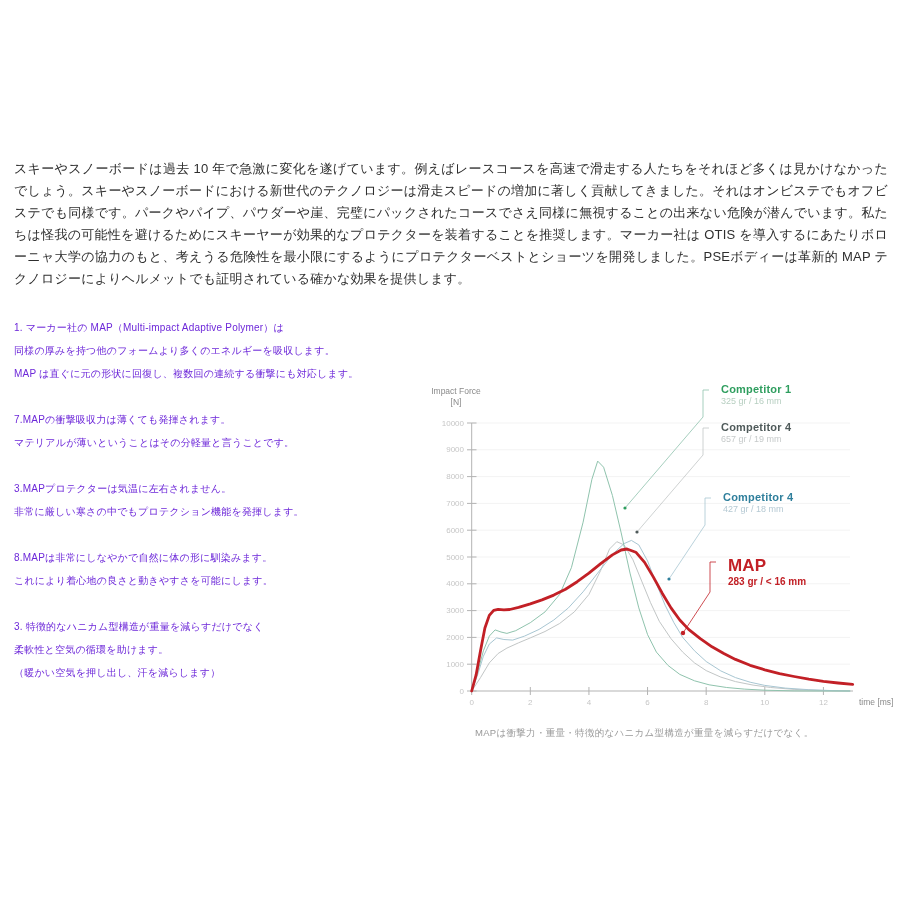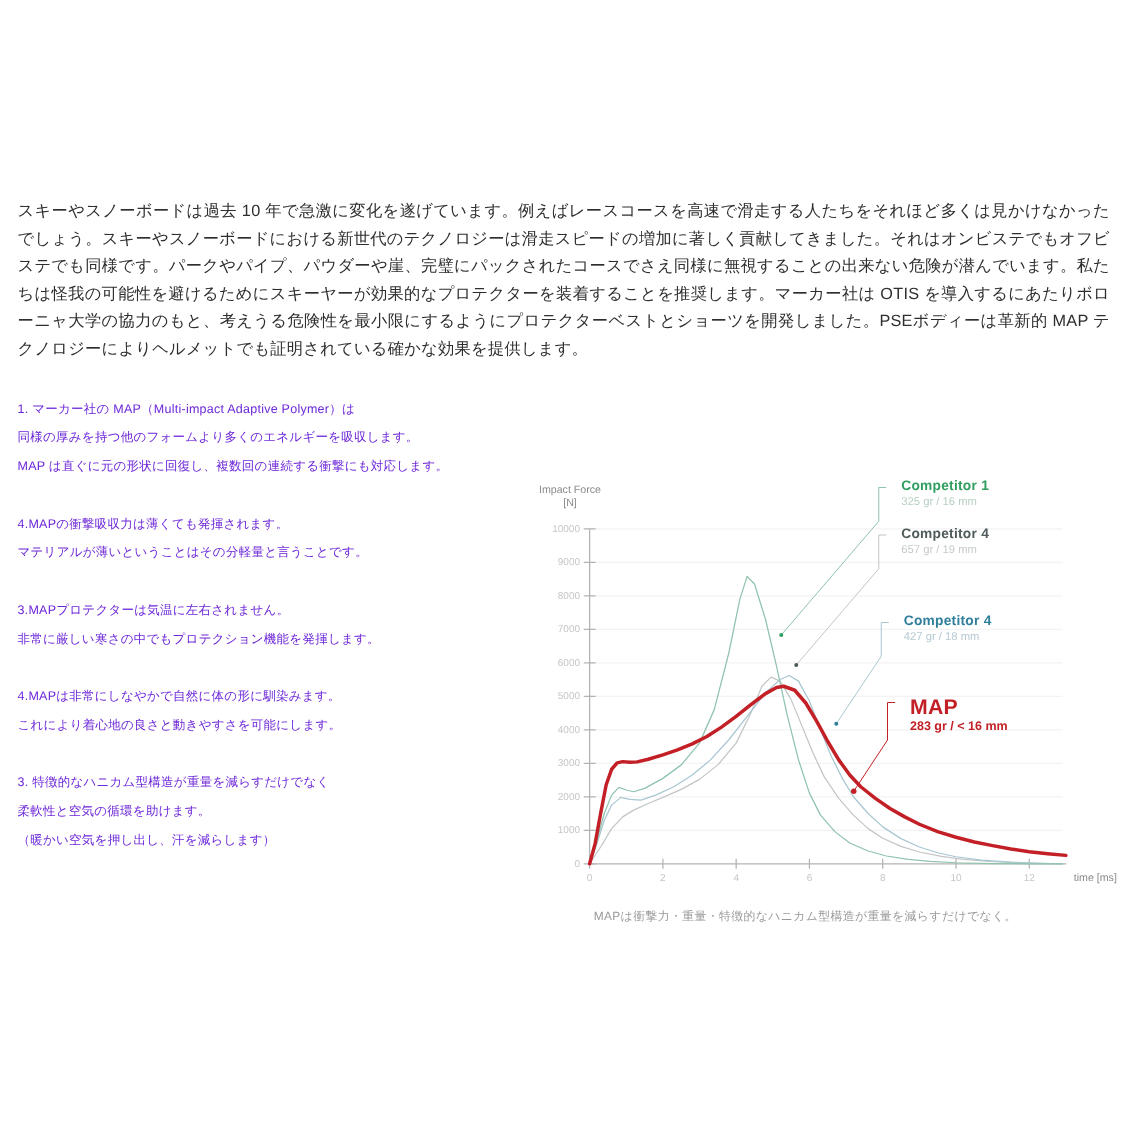--- a/index.html
+++ b/index.html
@@ -33,25 +33,25 @@
 </style>
 </head>
 <body>
 
 <div class="content">
   <p class="intro">スキーやスノーボードは過去 10 年で急激に変化を遂げています。例えばレースコースを高速で滑走する人たちをそれほど多くは見かけなかったでしょう。スキーやスノーボードにおける新世代のテクノロジーは滑走スピードの増加に著しく貢献してきました。それはオンビステでもオフビステでも同様です。パークやパイプ、パウダーや崖、完璧にパックされたコースでさえ同様に無視することの出来ない危険が潜んでいます。私たちは怪我の可能性を避けるためにスキーヤーが効果的なプロテクターを装着することを推奨します。マーカー社は OTIS を導入するにあたりボローニャ大学の協力のもと、考えうる危険性を最小限にするようにプロテクターベストとショーツを開発しました。PSEボディーは革新的 MAP テクノロジーによりヘルメットでも証明されている確かな効果を提供します。</p>
   <div class="features">
     <p class="feature">1. マーカー社の MAP（Multi-impact Adaptive Polymer）は
 同様の厚みを持つ他のフォームより多くのエネルギーを吸収します。
 MAP は直ぐに元の形状に回復し、複数回の連続する衝撃にも対応します。</p>
-    <p class="feature">4.MAPの衝撃吸収力は薄くても発揮されます。
+    <p class="feature">7.MAPの衝撃吸収力は薄くても発揮されます。
 マテリアルが薄いということはその分軽量と言うことです。</p>
     <p class="feature">3.MAPプロテクターは気温に左右されません。
 非常に厳しい寒さの中でもプロテクション機能を発揮します。</p>
-    <p class="feature">4.MAPは非常にしなやかで自然に体の形に馴染みます。
+    <p class="feature">8.MAPは非常にしなやかで自然に体の形に馴染みます。
 これにより着心地の良さと動きやすさを可能にします。</p>
     <p class="feature">3. 特徴的なハニカム型構造が重量を減らすだけでなく
 柔軟性と空気の循環を助けます。
 （暖かい空気を押し出し、汗を減らします）</p>
   </div>
 </div>
 
 <div class="chart-wrap">
   <svg id="chart-svg" width="475" height="335">
       <line x1="46.7" y1="281.2" x2="425" y2="281.2" stroke="#f3f3f3" stroke-width="1"></line>

